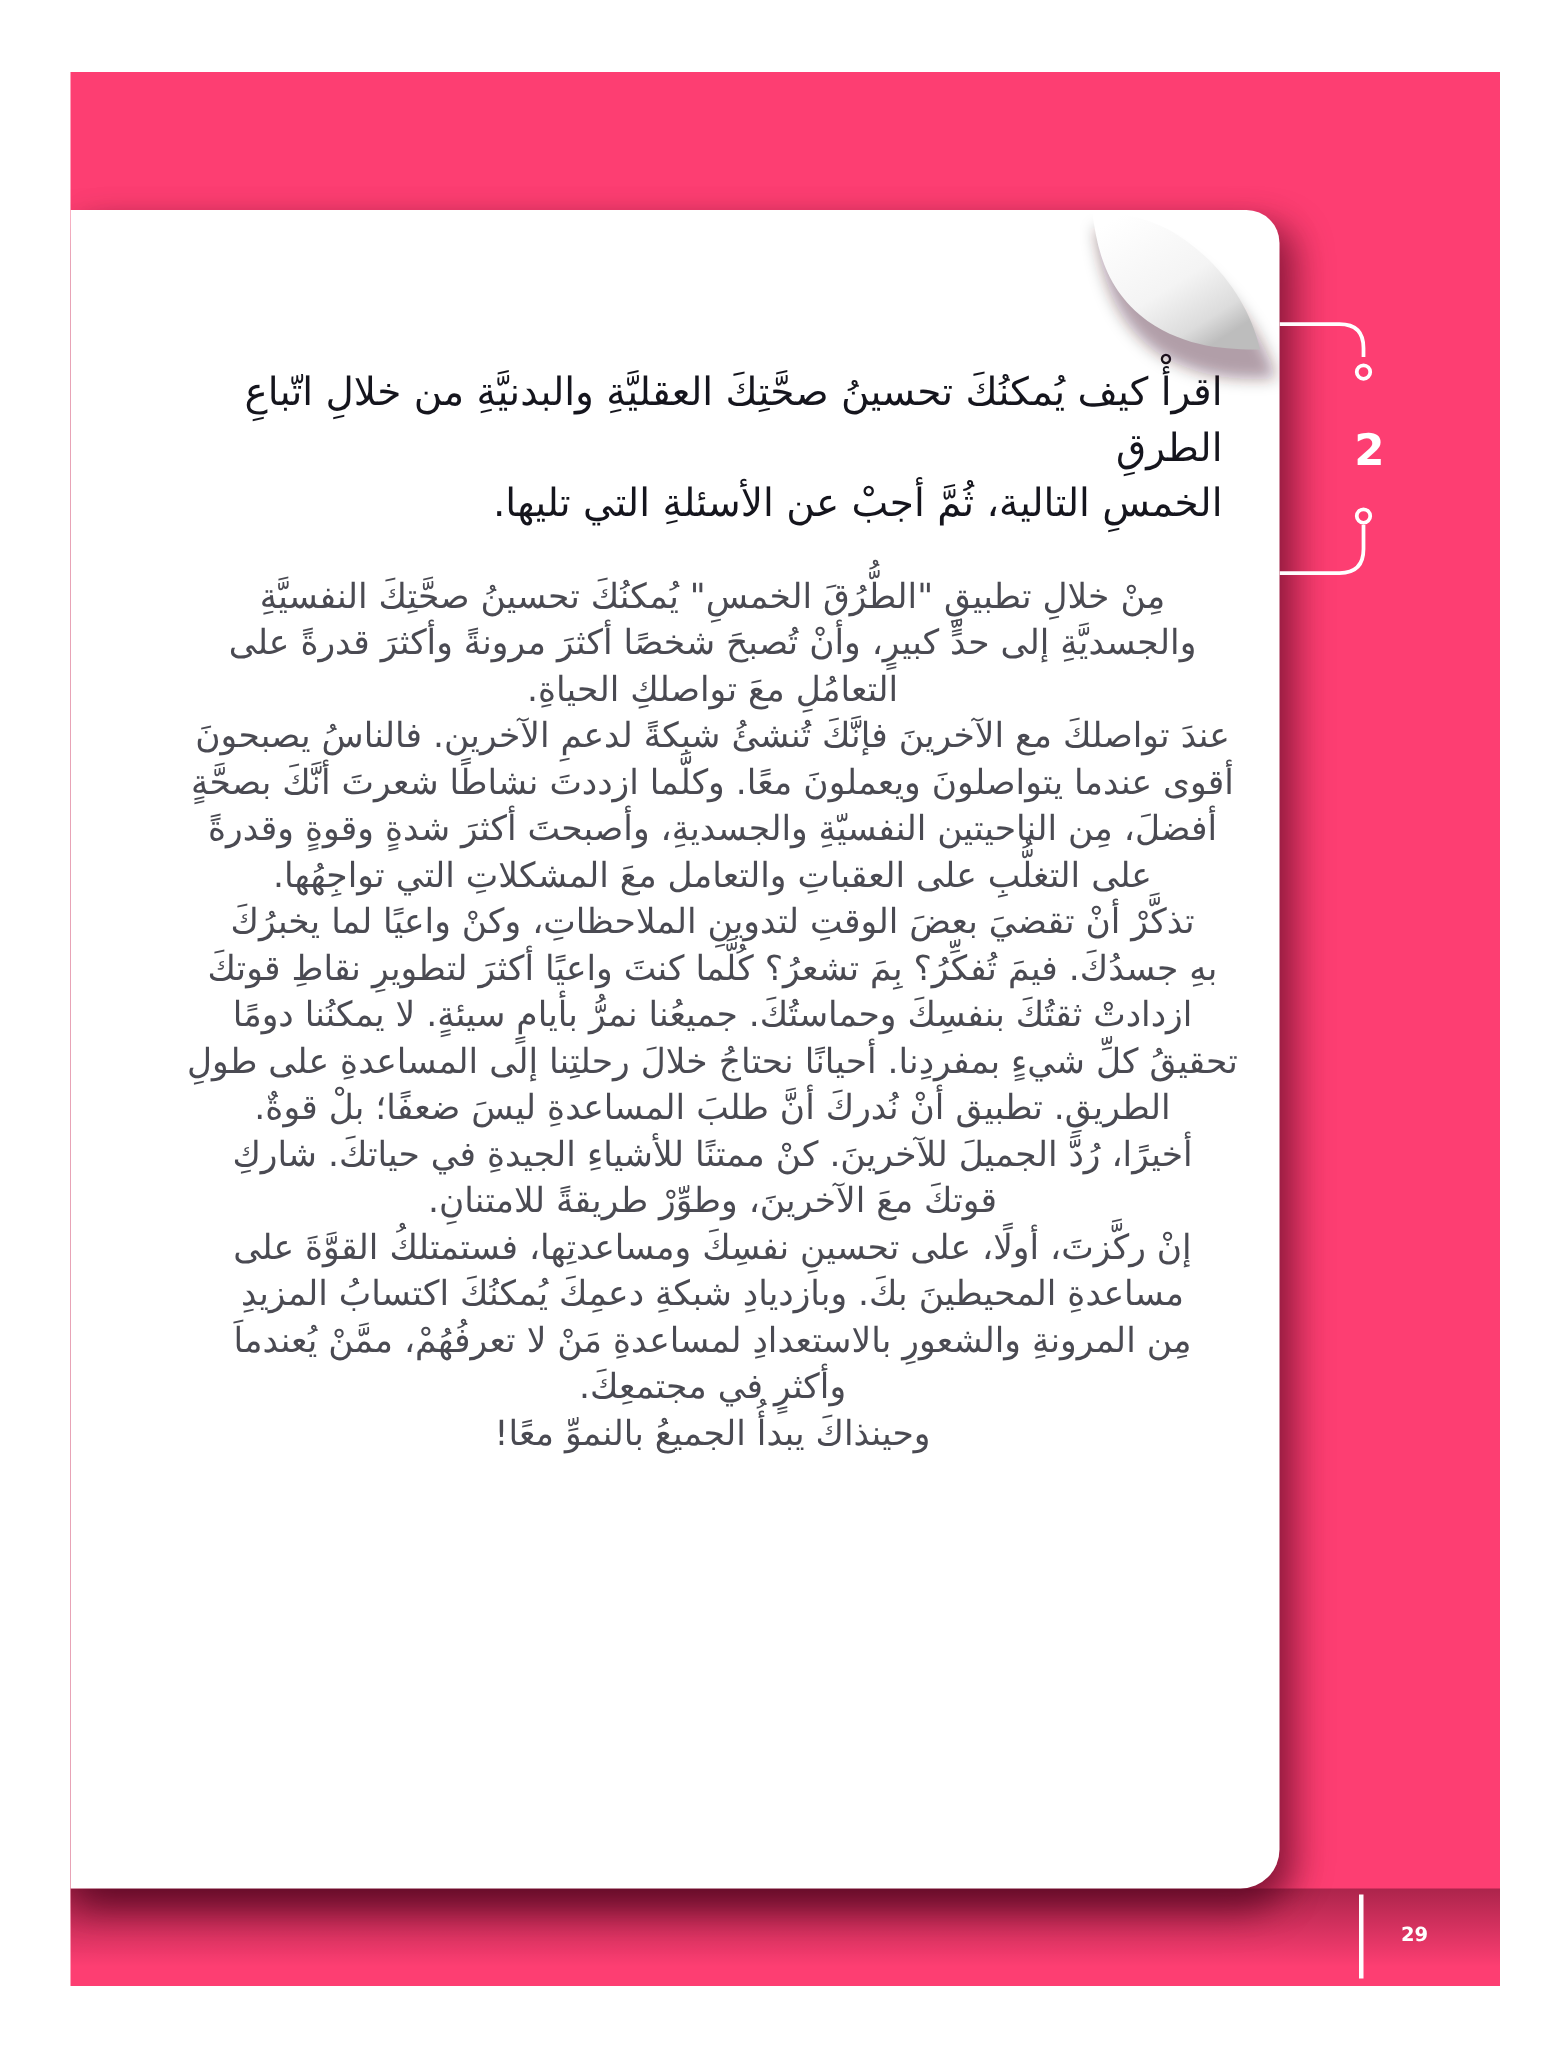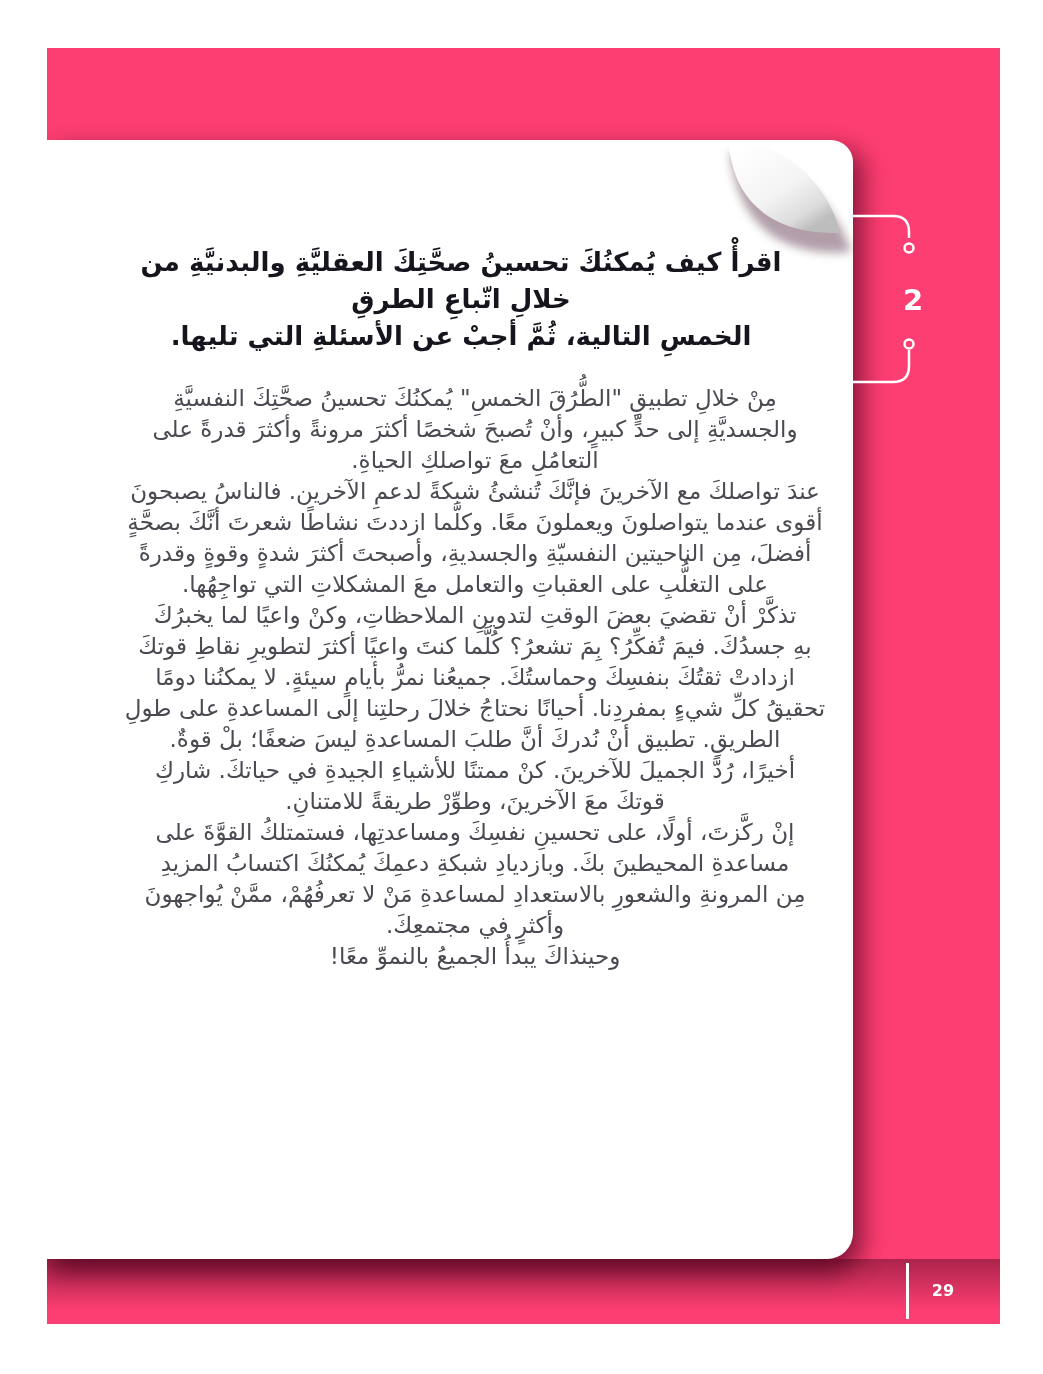--- a/index.html
+++ b/index.html
@@ -24,22 +24,22 @@
     box-shadow:0 14px 24px rgba(70,0,25,.55),14px 8px 22px rgba(70,0,25,.35);
   }
   
   .bottom-shadow{
     position:absolute;left:0;top:1211px;width:953px;height:52px;
     background:linear-gradient(180deg,rgba(60,0,22,.42),rgba(60,0,22,0));
     pointer-events:none;
   }
   .heading{
     margin:104px 38px 12px 60px;
-    direction:rtl;text-align:center;
-    font-weight:bold;
+    direction:rtl;text-align:right;
+    font-weight:normal;
     font-size:26px;line-height:37px;
     color:var(--heading-text,#15151d);
   }
   .passage{
     margin:28px 8px 0 58px;
     direction:rtl;text-align:center;
     font-size:23px;line-height:31px;
     color:var(--body-text,#4a4a52);
   }
   .section-marker{
@@ -57,21 +57,21 @@
     font-size:11.5px;line-height:16px;font-weight:bold;
     color:var(--footer-text,#2b0d16);
   }
   .page-num-tick{
     position:absolute;left:859px;top:1215px;
     width:2.5px;height:56px;background:#ffffff;
   }
   .page-number{
     position:absolute;left:872px;top:1231px;width:48px;
     text-align:center;
-    color:#ffffff;font-weight:bold;font-size:16px;line-height:24px;
+    color:#ffffff;font-weight:bold;font-size:13px;line-height:24px;
   }
   .curl{position:absolute;left:656px;top:0;width:150px;height:140px;}
 </style>
 </head>
 <body>
 
 <div class="page">
 
   <div class="pink-panel">
 
@@ -94,21 +94,21 @@
           <div class="passage-line">على التغلُّبِ على العقباتِ والتعامل معَ المشكلاتِ التي تواجِهُها.</div>
           <div class="passage-line">تذكَّرْ أنْ تقضيَ بعضَ الوقتِ لتدوينِ الملاحظاتِ، وكنْ واعيًا لما يخبرُكَ</div>
           <div class="passage-line">بهِ جسدُكَ. فيمَ تُفكِّرُ؟ بِمَ تشعرُ؟ كُلَّما كنتَ واعيًا أكثرَ لتطويرِ نقاطِ قوتكَ</div>
           <div class="passage-line">ازدادتْ ثقتُكَ بنفسِكَ وحماستُكَ. جميعُنا نمرُّ بأيامٍ سيئةٍ. لا يمكنُنا دومًا</div>
           <div class="passage-line">تحقيقُ كلِّ شيءٍ بمفردِنا. أحيانًا نحتاجُ خلالَ رحلتِنا إلى المساعدةِ على طولِ</div>
           <div class="passage-line">الطريقِ. تطبيق أنْ نُدركَ أنَّ طلبَ المساعدةِ ليسَ ضعفًا؛ بلْ قوةٌ.</div>
           <div class="passage-line">أخيرًا، رُدَّ الجميلَ للآخرينَ. كنْ ممتنًا للأشياءِ الجيدةِ في حياتكَ. شاركِ</div>
           <div class="passage-line">قوتكَ معَ الآخرينَ، وطوِّرْ طريقةً للامتنانِ.</div>
           <div class="passage-line">إنْ ركَّزتَ، أولًا، على تحسينِ نفسِكَ ومساعدتِها، فستمتلكُ القوَّةَ على</div>
           <div class="passage-line">مساعدةِ المحيطينَ بكَ. وبازديادِ شبكةِ دعمِكَ يُمكنُكَ اكتسابُ المزيدِ</div>
-          <div class="passage-line">مِن المرونةِ والشعورِ بالاستعدادِ لمساعدةِ مَنْ لا تعرفُهُمْ، ممَّنْ يُواجهونَ</div>
+          <div class="passage-line">مِن المرونةِ والشعورِ بالاستعدادِ لمساعدةِ مَنْ لا تعرفُهُمْ، ممَّنْ يُعندماَ</div>
           <div class="passage-line">وأكثرٍ في مجتمعِكَ.</div>
           <div class="passage-line">وحينذاكَ يبدأُ الجميعُ بالنموِّ معًا!</div>
         </div>
 
       <svg class="curl" viewBox="0 0 150 140">
         <defs>
           <linearGradient id="foldGrad" x1="0.15" y1="0.05" x2="0.8" y2="0.9">
             <stop offset="0" stop-color="#ffffff"></stop>
             <stop offset="0.55" stop-color="#f4f4f4"></stop>
             <stop offset="0.85" stop-color="#dcdcdc"></stop>

